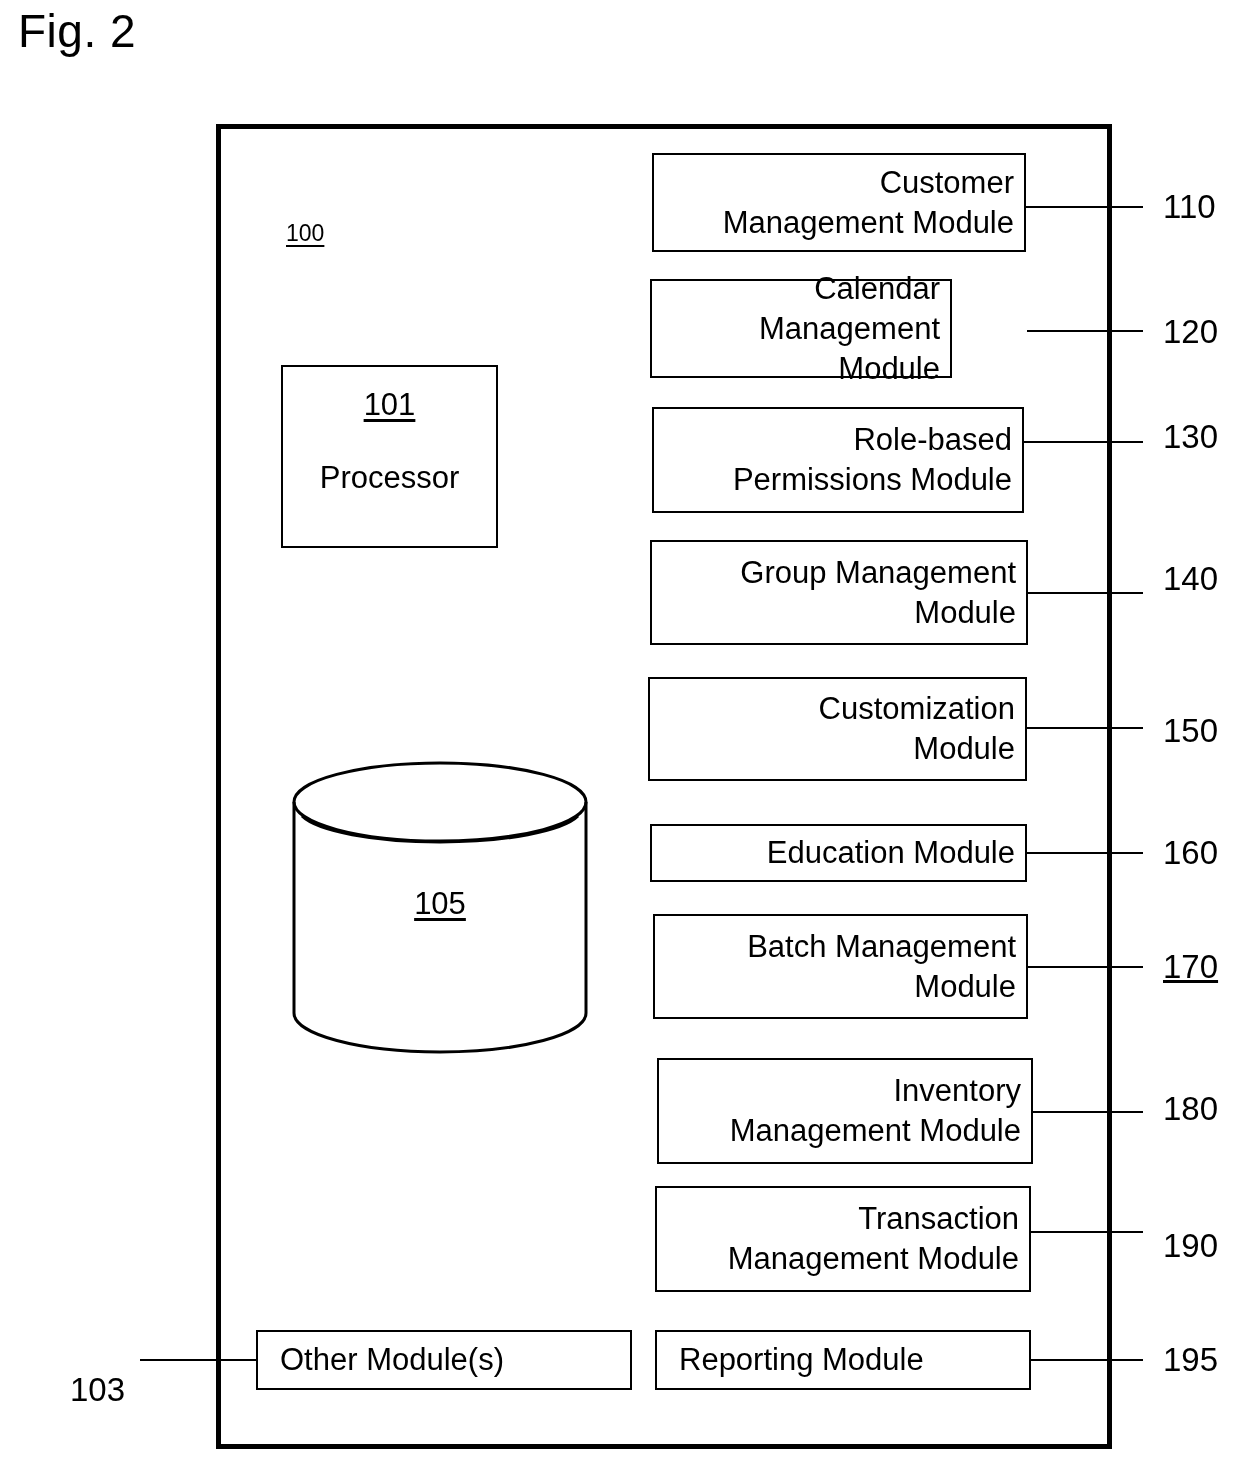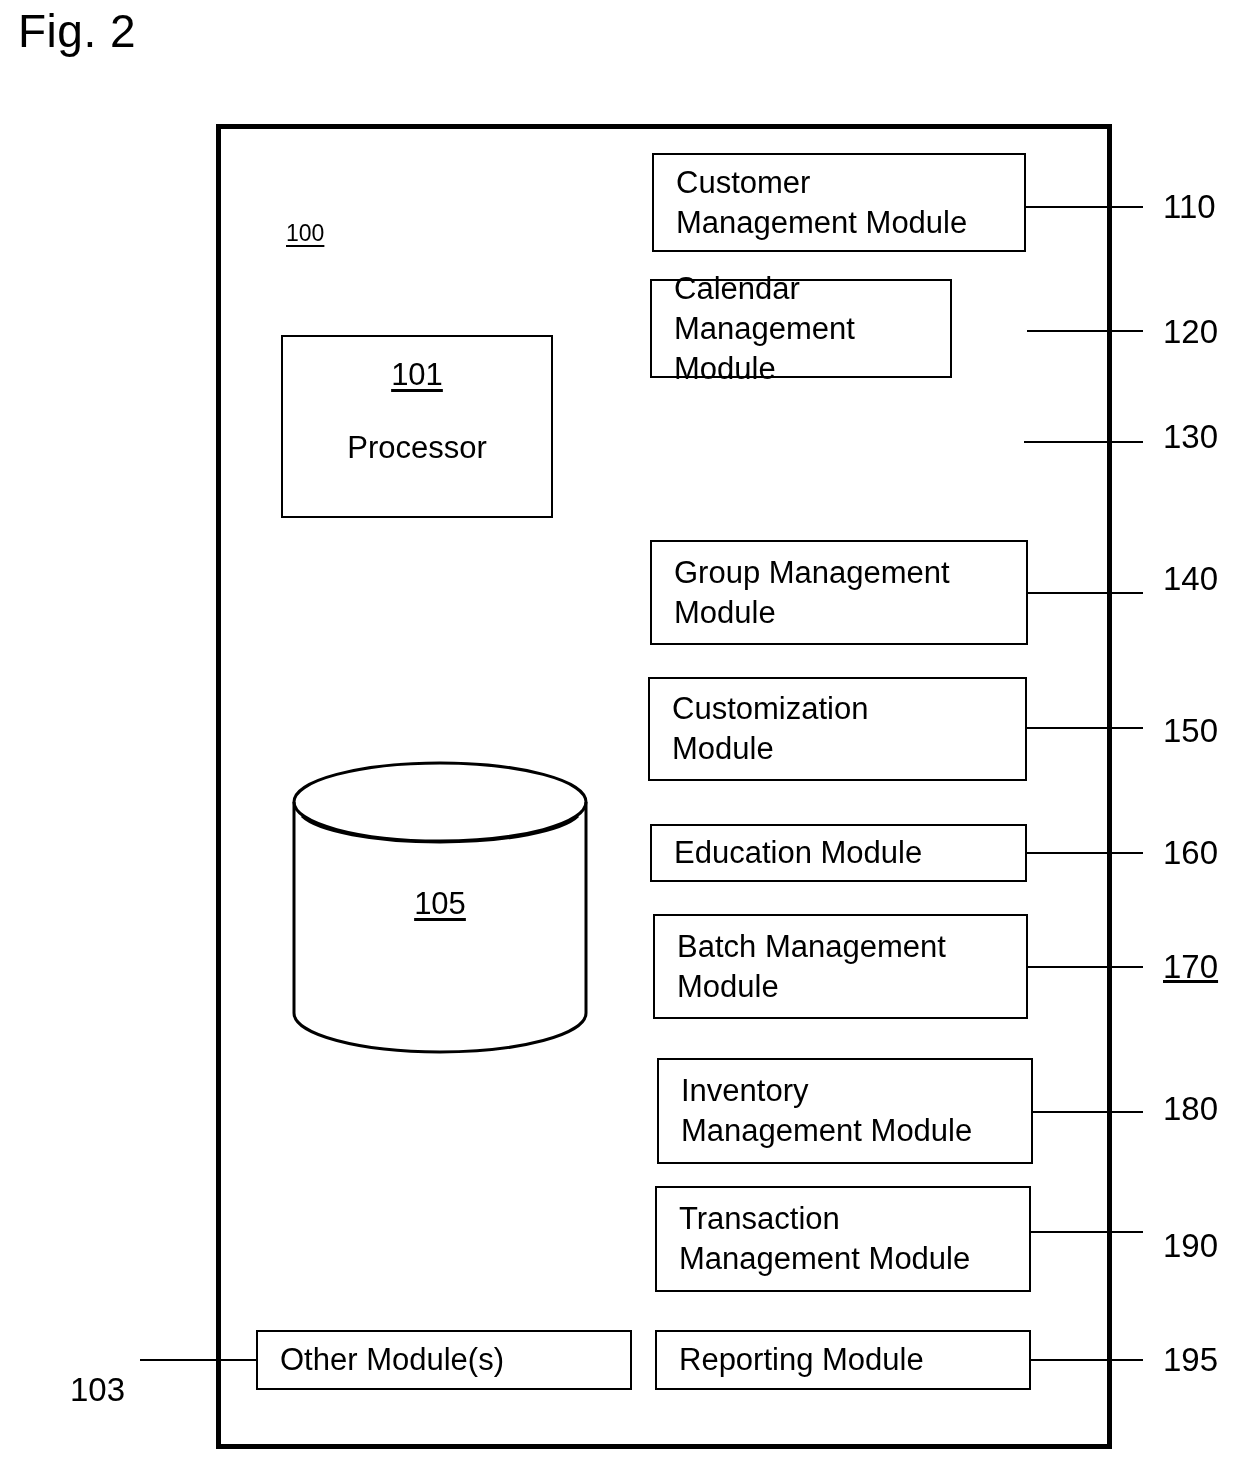--- a/index.html
+++ b/index.html
@@ -51,22 +51,22 @@
     text-decoration: underline;
     text-underline-offset: 4px;
     line-height: 1;
     white-space: nowrap;
   }
 
   
   .processor-box {
     position: absolute;
     left: 281px;
-    top: 335px;
-    width: 272px;
+    top: 365px;
+    width: 217px;
     height: 183px;
     border: 2px solid #000000;
     box-sizing: border-box;
     background: #ffffff;
   }
   .processor-ref {
     position: absolute;
     left: 0;
     right: 0;
     top: 22px;
@@ -119,20 +119,21 @@
     margin-top: 24px;
     line-height: 1.25;
   }
 
   
   .module-box {
     position: absolute;
     border: 2px solid #000000;
     box-sizing: border-box;
     background: #ffffff;
+    text-align: right;
   }
   .module-label {
     position: absolute;
     left: 22px;
     right: 10px;
     top: 50%;
     transform: translateY(-50%);
     font-size: 31px;
     line-height: 1.3;
     white-space: pre-line;
@@ -205,20 +206,24 @@
   <div class="leader" style="left:1026px; top:206px; width:117px;"></div>
   <div class="ref-num" style="left:1163px; top:190px;">110</div>
 
   <div class="module-box" style="left:650px; top:279px; width:302px; height:99px;">
     <div class="module-label">Calendar
 Management Module</div>
   </div>
   <div class="leader" style="left:1027px; top:330px; width:116px;"></div>
   <div class="ref-num" style="left:1163px; top:315px;">120</div>
 
+  <div class="module-box" style="left:652px; top:407px; width:372px; height:106px;">
+    <div class="module-label">Role-based
+Permissions Module</div>
+  </div>
   <div class="leader" style="left:1024px; top:441px; width:119px;"></div>
   <div class="ref-num" style="left:1163px; top:420px;">130</div>
 
   <div class="module-box" style="left:650px; top:540px; width:378px; height:105px;">
     <div class="module-label">Group Management
 Module</div>
   </div>
   <div class="leader" style="left:1028px; top:592px; width:115px;"></div>
   <div class="ref-num" style="left:1163px; top:562px;">140</div>
 

